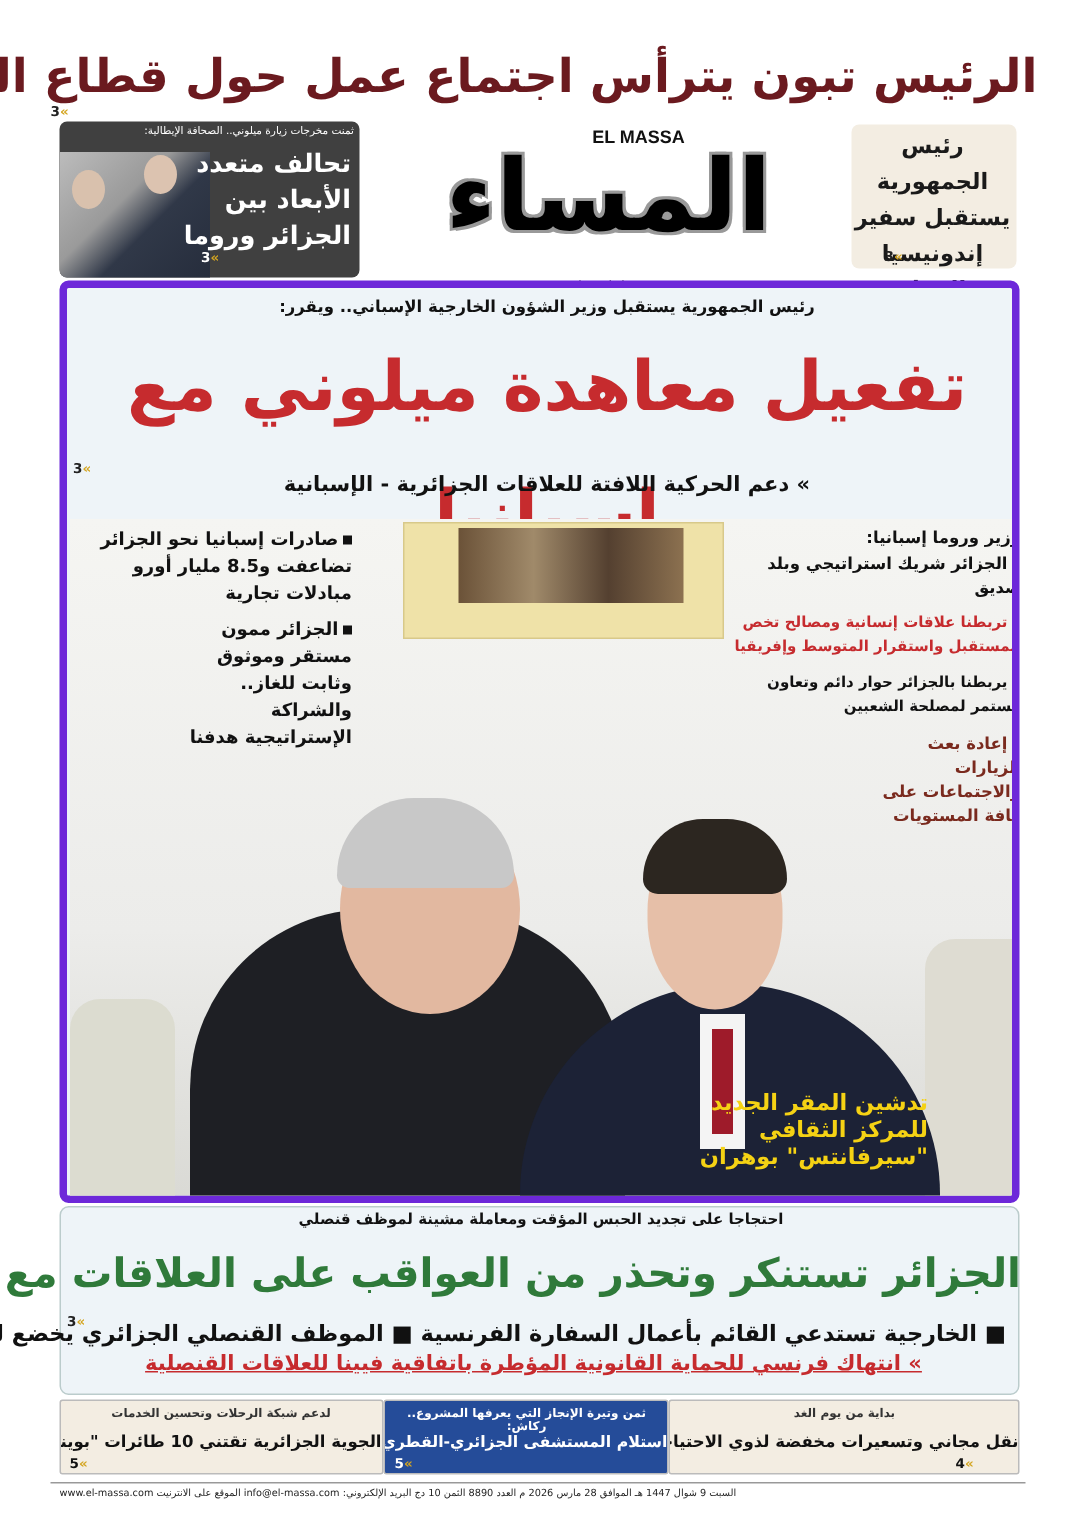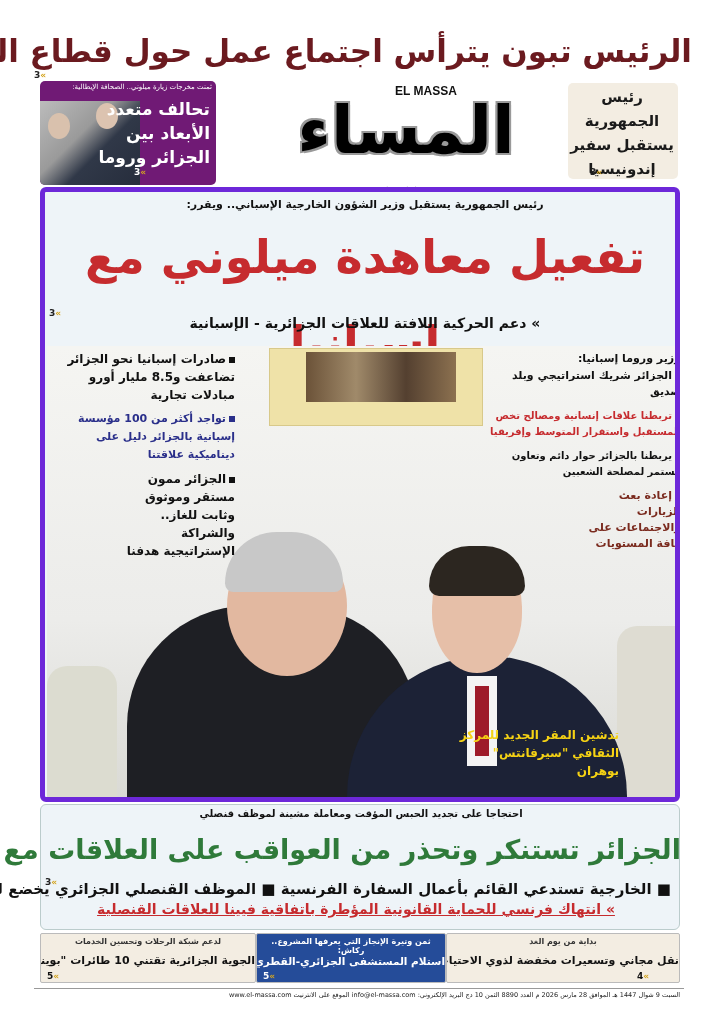--- a/index.html
+++ b/index.html
@@ -6,21 +6,21 @@
   html, body { width: 720px; height: 1018px; background: #ffffff; overflow: hidden; }
   body { position: relative; font-family: "DejaVu Sans", sans-serif; direction: rtl; color: #111; }
   .abs { position: absolute; }
 
   
   #top-headline { left: 30px; top: 28px; width: 662px; height: 46px; text-align: center; font-size: 31px; font-weight: bold; color: #6b1a1f; letter-spacing: -1px; white-space: nowrap; line-height: 46px; }
   .pageref { font-size: 9px; font-weight: bold; color: #222; direction: ltr; }
   .pageref .arr { color: #d4a520; }
 
   
-  #green-box { left: 40px; top: 81px; width: 176px; height: 104px; background: #701a75; border-radius: 5px; overflow: hidden; }
+  #green-box { left: 40px; top: 81px; width: 200px; height: 104px; background: #404040; border-radius: 5px; overflow: hidden; }
   #green-kicker { right: 4px; top: 2px; width: 210px; font-size: 7px; color: #fff; text-align: right; white-space: nowrap; }
   #green-title { right: 6px; top: 16px; width: 118px; font-size: 17px; font-weight: bold; color: #fff; text-align: right; line-height: 24px; }
   #green-photo { left: 0; top: 20px; width: 100px; height: 84px; background: linear-gradient(135deg, #bcbcbc 0%, #9a9a9a 40%, #303848 60%, #262d3c 100%); }
   .face { position: absolute; border-radius: 50%; background: #d9c1ad; }
 
   
   #logo-area { left: 256px; top: 80px; width: 300px; height: 105px; }
   #logo-en { left: 0; top: 4px; width: 300px; text-align: center; font-family: "Liberation Sans", sans-serif; font-weight: bold; font-size: 12px; color: #111; direction: ltr; padding-left: 40px; }
   #logo-ar { left: 0; top: 14px; width: 300px; height: 74px; text-align: center; font-size: 66px; font-weight: bold; color: #000; line-height: 74px; text-shadow: 2px 2px 0 #999, -2px -2px 0 #999, 2px -2px 0 #999, -2px 2px 0 #999; letter-spacing: -2px; }
   #logo-tag { left: 0; top: 88px; width: 300px; text-align: center; font-size: 7px; color: #333; margin-top: 18px; }
@@ -50,41 +50,41 @@
   #man2-shirt { left: 420px; top: 330px; width: 30px; height: 90px; background: #f4f4f4; }
   #man2-tie { left: 428px; top: 340px; width: 14px; height: 70px; background: #9e1b2a; }
 
   
   .bullet { display: inline-block; width: 6px; height: 6px; background: #111; margin-left: 3px; vertical-align: middle; }
   #left-bullets { left: 4px; top: 158px; width: 186px; text-align: right; }
   #left-bullets .item { font-size: 12px; font-weight: bold; line-height: 18px; margin-bottom: 6px; }
   #right-bullets { left: 440px; top: 160px; width: 196px; text-align: right; }
   #right-bullets .item { font-size: 10px; font-weight: bold; line-height: 16px; margin-bottom: 8px; }
   #right-bullets .head { font-size: 11px; font-weight: bold; margin-bottom: 3px; }
-  #caption { left: 404px; top: 534px; width: 170px; text-align: right; font-size: 12px; font-weight: bold; color: #f5d214; line-height: 18px; }
+  #caption { left: 404px; top: 534px; width: 170px; text-align: right; font-size: 15px; font-weight: bold; color: #f5d214; line-height: 18px; }
 
   
   #paris-box { left: 40px; top: 804px; width: 640px; height: 126px; border: 1px solid #bcc; border-radius: 6px; background: #eef4f8; }
   #paris-kicker { left: 0; top: 3px; width: 640px; text-align: center; font-size: 10px; font-weight: bold; color: #111; }
   #paris-title { left: 0; top: 20px; width: 640px; text-align: center; font-size: 27px; font-weight: bold; color: #2f7a3a; line-height: 50px; white-space: nowrap; letter-spacing: -1px; }
   #paris-bullets { left: 0; top: 75px; width: 630px; font-size: 15px; font-weight: bold; color: #111; white-space: nowrap; }
   #paris-red { left: 0; top: 96px; width: 630px; text-align: center; font-size: 14px; font-weight: bold; color: #c62b2e; white-space: nowrap; text-decoration: underline; }
 
   
   .bottom-box { position: absolute; top: 933px; height: 50px; border: 1px solid #bbb; border-radius: 2px; overflow: hidden; }
   #box-air { left: 40px; width: 216px; background: #f3ede2; }
   #box-hosp { left: 256px; width: 190px; background: #254c99; }
   #box-transport { left: 446px; width: 234px; background: #f3ede2; }
   .bk { position: absolute; left: 0; top: 3px; width: 100%; text-align: center; font-size: 8px; font-weight: bold; }
   .bt { position: absolute; left: 0; top: 16px; width: 100%; text-align: center; font-size: 11.5px; font-weight: bold; white-space: nowrap; line-height: 22px; }
   .bref { position: absolute; left: 6px; bottom: 1px; font-size: 9px; font-weight: bold; direction: ltr; }
 
   
   #footer-line { left: 34px; top: 988px; width: 650px; height: 1px; background: #999; }
-  #footer { left: 40px; top: 991px; width: 640px; text-align: right; font-size: 6.5px; color: #222; white-space: nowrap; }
+  #footer { left: 40px; top: 991px; width: 640px; text-align: left; font-size: 6.5px; color: #222; white-space: nowrap; }
 </style>
 </head>
 <body>
 
 <div id="top-headline" class="abs">الرئيس تبون يترأس اجتماع عمل حول قطاع المناجم والحديد</div>
 <div class="abs pageref" style="left:34px; top:70px;"><span>3</span><span class="arr">«</span></div>
 
 <div id="green-box" class="abs">
   <div id="green-photo" class="abs">
     <div class="face" style="left:8px; top:12px; width:22px; height:26px;"></div>
@@ -124,21 +124,20 @@
     <div id="man2-tie" class="abs"></div>
     <div id="man1-head" class="abs"></div>
     <div id="man1-hair" class="abs"></div>
     <div id="man2-head" class="abs"></div>
     <div id="man2-hair" class="abs"></div>
 
   </div>
 
   <div id="left-bullets" class="abs">
     <div class="item" style="color:#111;"><span class="bullet"></span><span>صادرات إسبانيا نحو الجزائر تضاعفت و8.5 مليار أورو مبادلات تجارية</span></div>
-    <div class="item" style="color:#2a2f8a; font-size:11px;"><span class="bullet" style="background:#2a2f8a;"></span><span>تواجد أكثر من 100 مؤسسة إسبانية بالجزائر دليل على ديناميكية علاقتنا</span></div>
     <div class="item" style="color:#111; width:120px; margin-left:66px;"><span class="bullet"></span><span>الجزائر ممون مستقر وموثوق وثابت للغاز.. والشراكة الإستراتيجية هدفنا</span></div>
   </div>
 
   <div id="right-bullets" class="abs">
     <div class="head">وزير وروما إسبانيا:</div>
     <div class="item" style="color:#111; font-size:11px;"><span class="bullet"></span><span>الجزائر شريك استراتيجي وبلد صديق</span></div>
     <div class="item" style="color:#c62b2e;"><span class="bullet" style="background:#c62b2e;"></span><span>تربطنا علاقات إنسانية ومصالح تخص المستقبل واستقرار المتوسط وإفريقيا</span></div>
     <div class="item" style="color:#111;"><span class="bullet"></span><span>يربطنا بالجزائر حوار دائم وتعاون مستمر لمصلحة الشعبين</span></div>
     <div class="item" style="color:#7a2a1e; font-size:11px; width:110px; margin-right:0; margin-left:auto;"><span class="bullet" style="background:#7a2a1e;"></span><span>إعادة بعث الزيارات والاجتماعات على كافة المستويات</span></div>
   </div>

